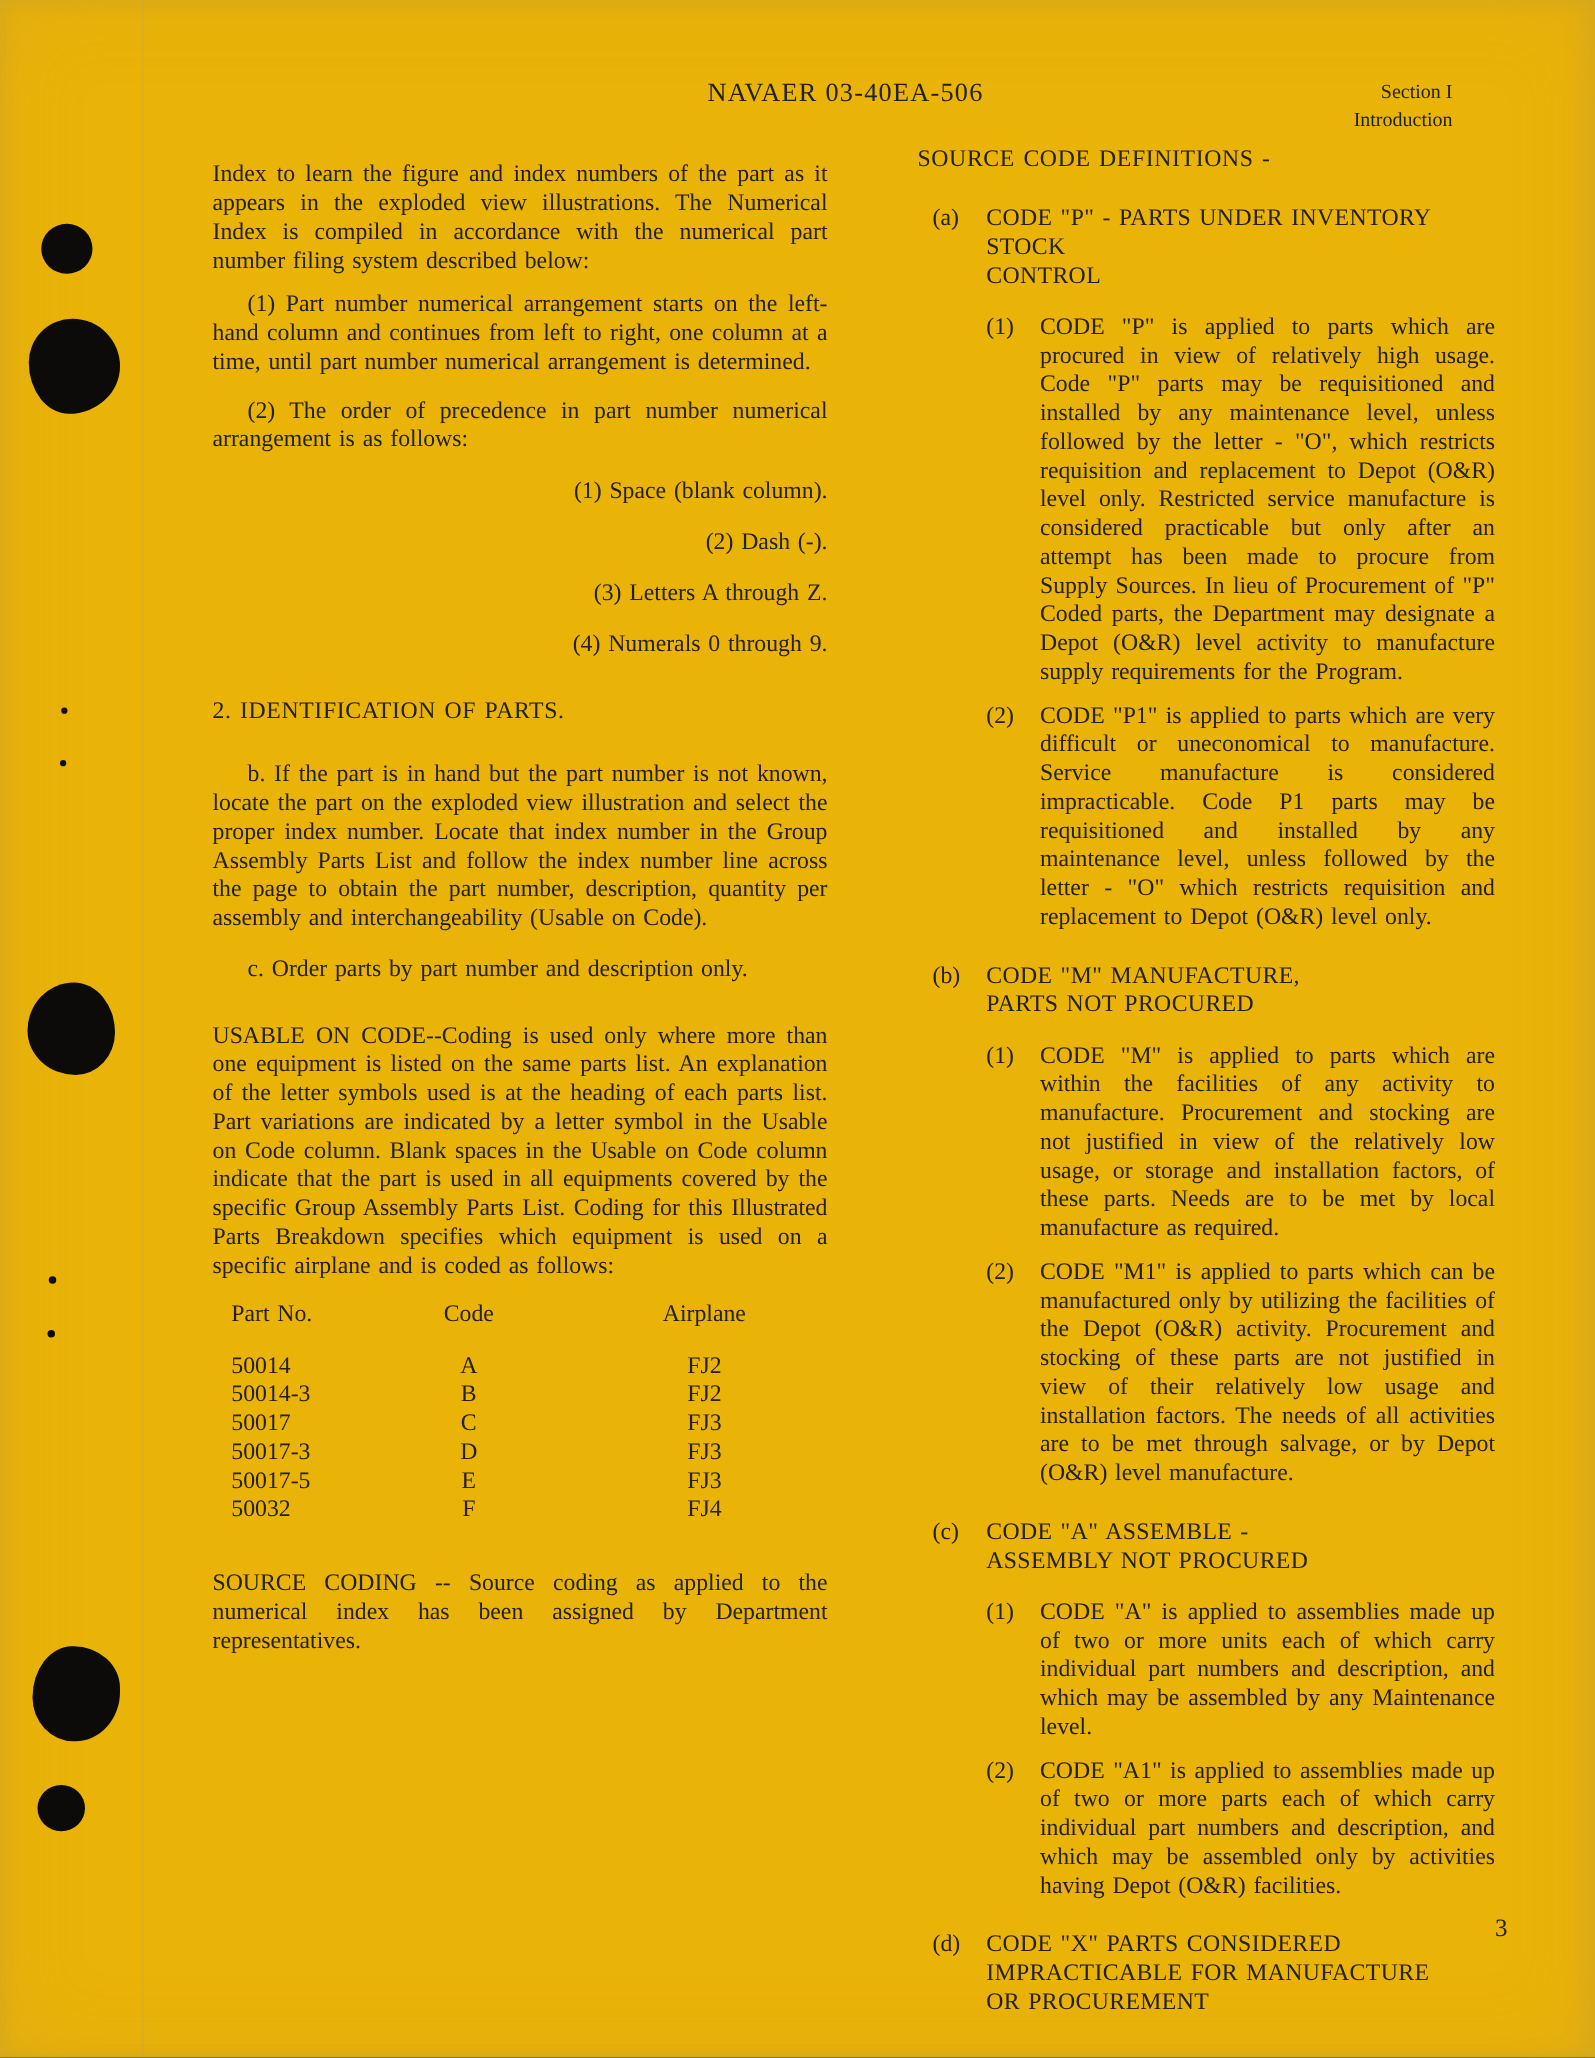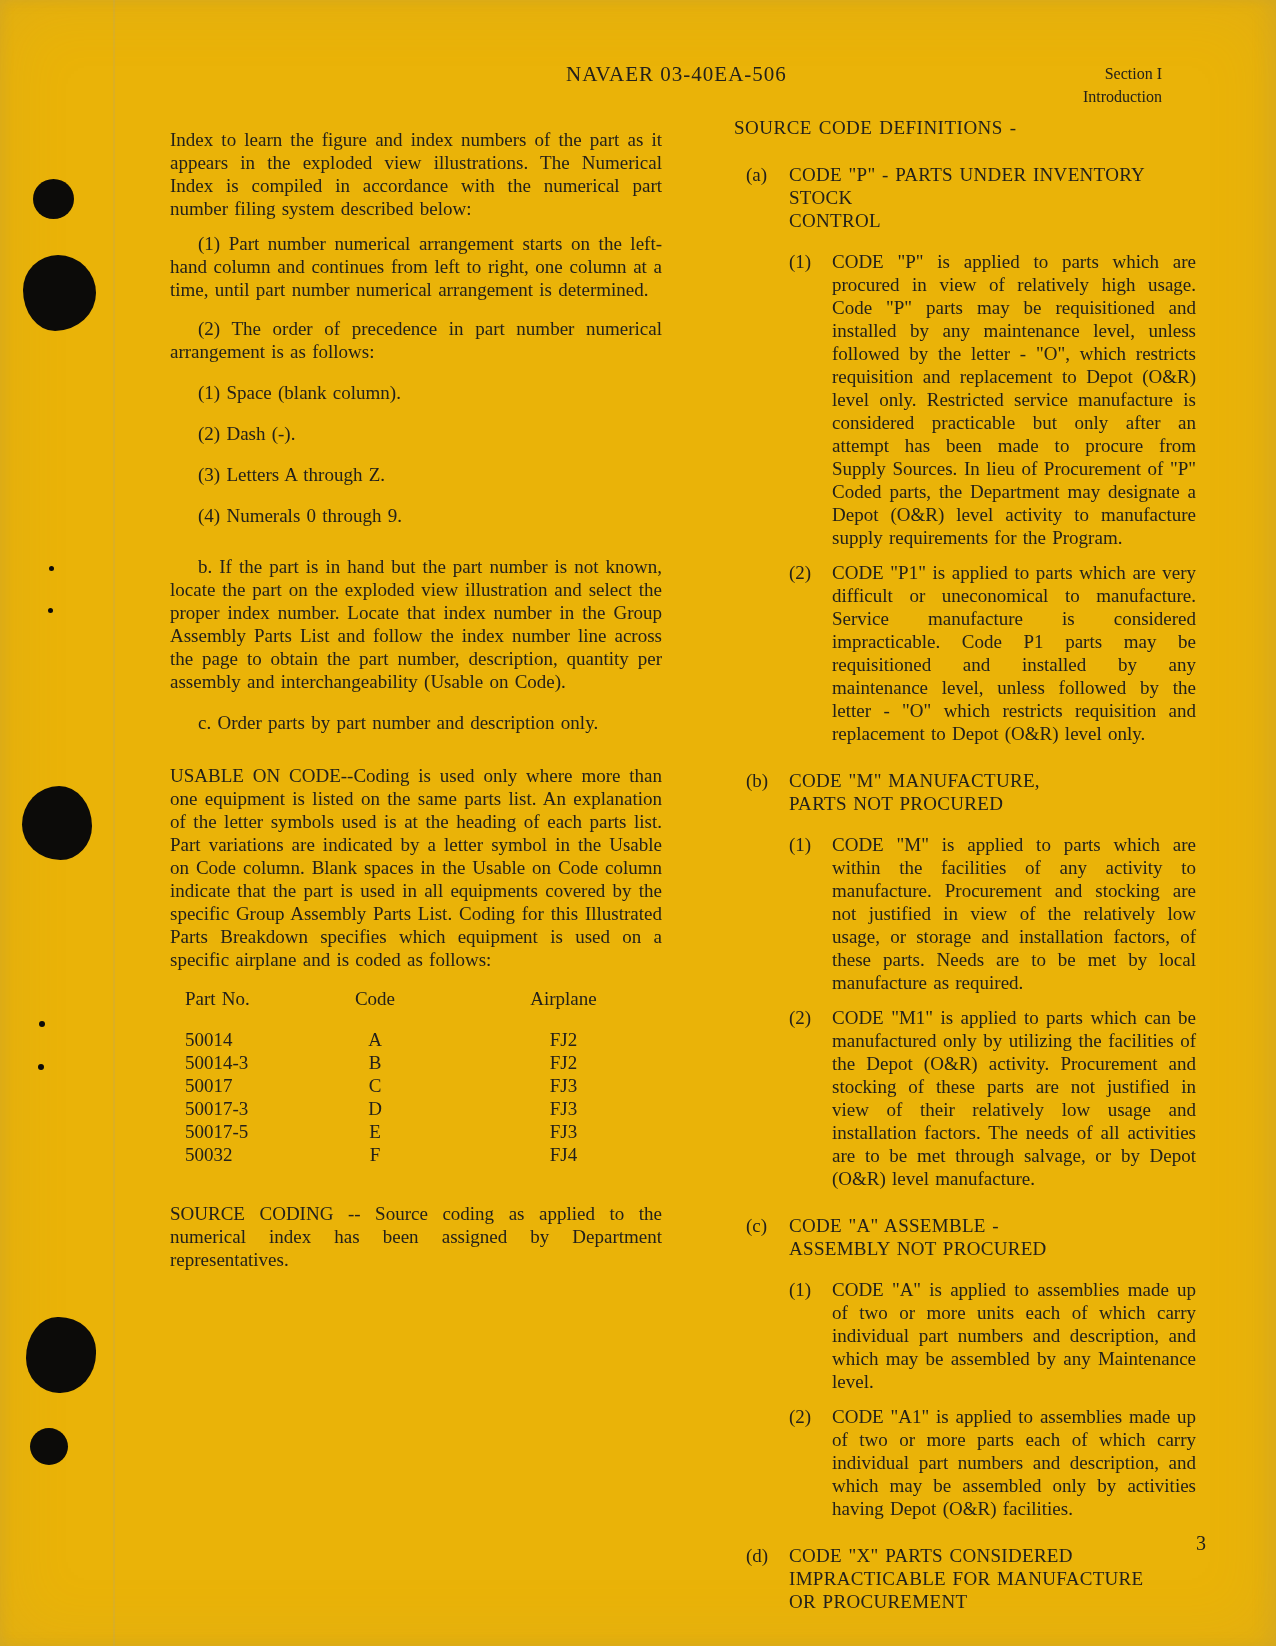--- a/index.html
+++ b/index.html
@@ -23,21 +23,21 @@
   .doc-number{position:absolute;left:566px;top:62px;font-size:21px;letter-spacing:1px;white-space:nowrap;}
   .section-block{position:absolute;right:114px;top:62px;text-align:right;font-size:16px;line-height:23px;}
 
   .col{position:absolute;font-size:19px;line-height:23px;word-spacing:1.5px;}
   .col-left{left:170px;top:128px;width:492px;}
   .col-right{left:702px;top:116px;width:462px;margin-left:32px;}
 
   .para{margin:0 0 12px 0;}
   .just{text-align:justify;}
   .indent{text-indent:28px;}
-  .list-item{margin:18px 0 18px 0;text-indent:28px;}
+  .list-item{margin:18px 0 18px 0;text-indent:28px;text-align:right;}
   .heading2{margin:30px 0 18px 0;letter-spacing:.5px;}
   .gap-lg{margin-top:28px;}
   .gap-xl{margin-top:30px;}
 
   .ptable{margin-top:16px;}
   .trow{display:grid;grid-template-columns:150px 80px 262px;padding-left:15px;line-height:23px;}
   .trow .c2{text-align:center;}
   .trow .c3{text-align:center;padding-left:35px;}
   .thead{margin-bottom:18px;}
   .tbody .trow{margin-bottom:0;}
@@ -78,20 +78,21 @@
   </div>
 
   <div class="col col-left">
     <p class="para just">Index to learn the figure and index numbers of the part as it appears in the exploded view illustrations.  The Numerical Index is compiled in accordance with the numerical part number filing system described below:</p>
     <p class="para just indent">(1)  Part number numerical arrangement starts on the left-hand column and continues from left to right, one column at a time, until part number numerical arrangement is determined.</p>
     <p class="para just indent" style="margin-top:16px;">(2)  The order of precedence in part number numerical arrangement is as follows:</p>
     <p class="list-item">(1)  Space (blank column).</p>
     <p class="list-item">(2)  Dash (-).</p>
     <p class="list-item">(3)  Letters A through Z.</p>
     <p class="list-item">(4)  Numerals 0 through 9.</p>
+    <p class="heading2">2.  IDENTIFICATION OF PARTS.</p>
     <p class="para just indent gap-lg">b.  If the part is in hand but the part number is not known, locate the part on the exploded view illustration and select the proper index number.  Locate that index number in the Group Assembly Parts List and follow the index number line across the page to obtain the part number, description, quantity per assembly and interchangeability (Usable on Code).</p>
     <p class="para indent" style="margin-top:18px;">c.  Order parts by part number and description only.</p>
     <p class="para just gap-xl">USABLE ON CODE--Coding is used only where more than one equipment is listed on the same parts list.  An explanation of the letter symbols used is at the heading of each parts list.  Part variations are indicated by a letter symbol in the Usable on Code column.  Blank spaces in the Usable on Code column indicate that the part is used in all equipments covered by the specific Group Assembly Parts List.  Coding for this Illustrated Parts Breakdown specifies which equipment is used on a specific airplane and is coded as follows:</p>
 
     <div class="ptable">
       <div class="trow thead">
         <span class="c1">Part No.</span>
         <span class="c2">Code</span>
         <span class="c3">Airplane</span>
       </div>

